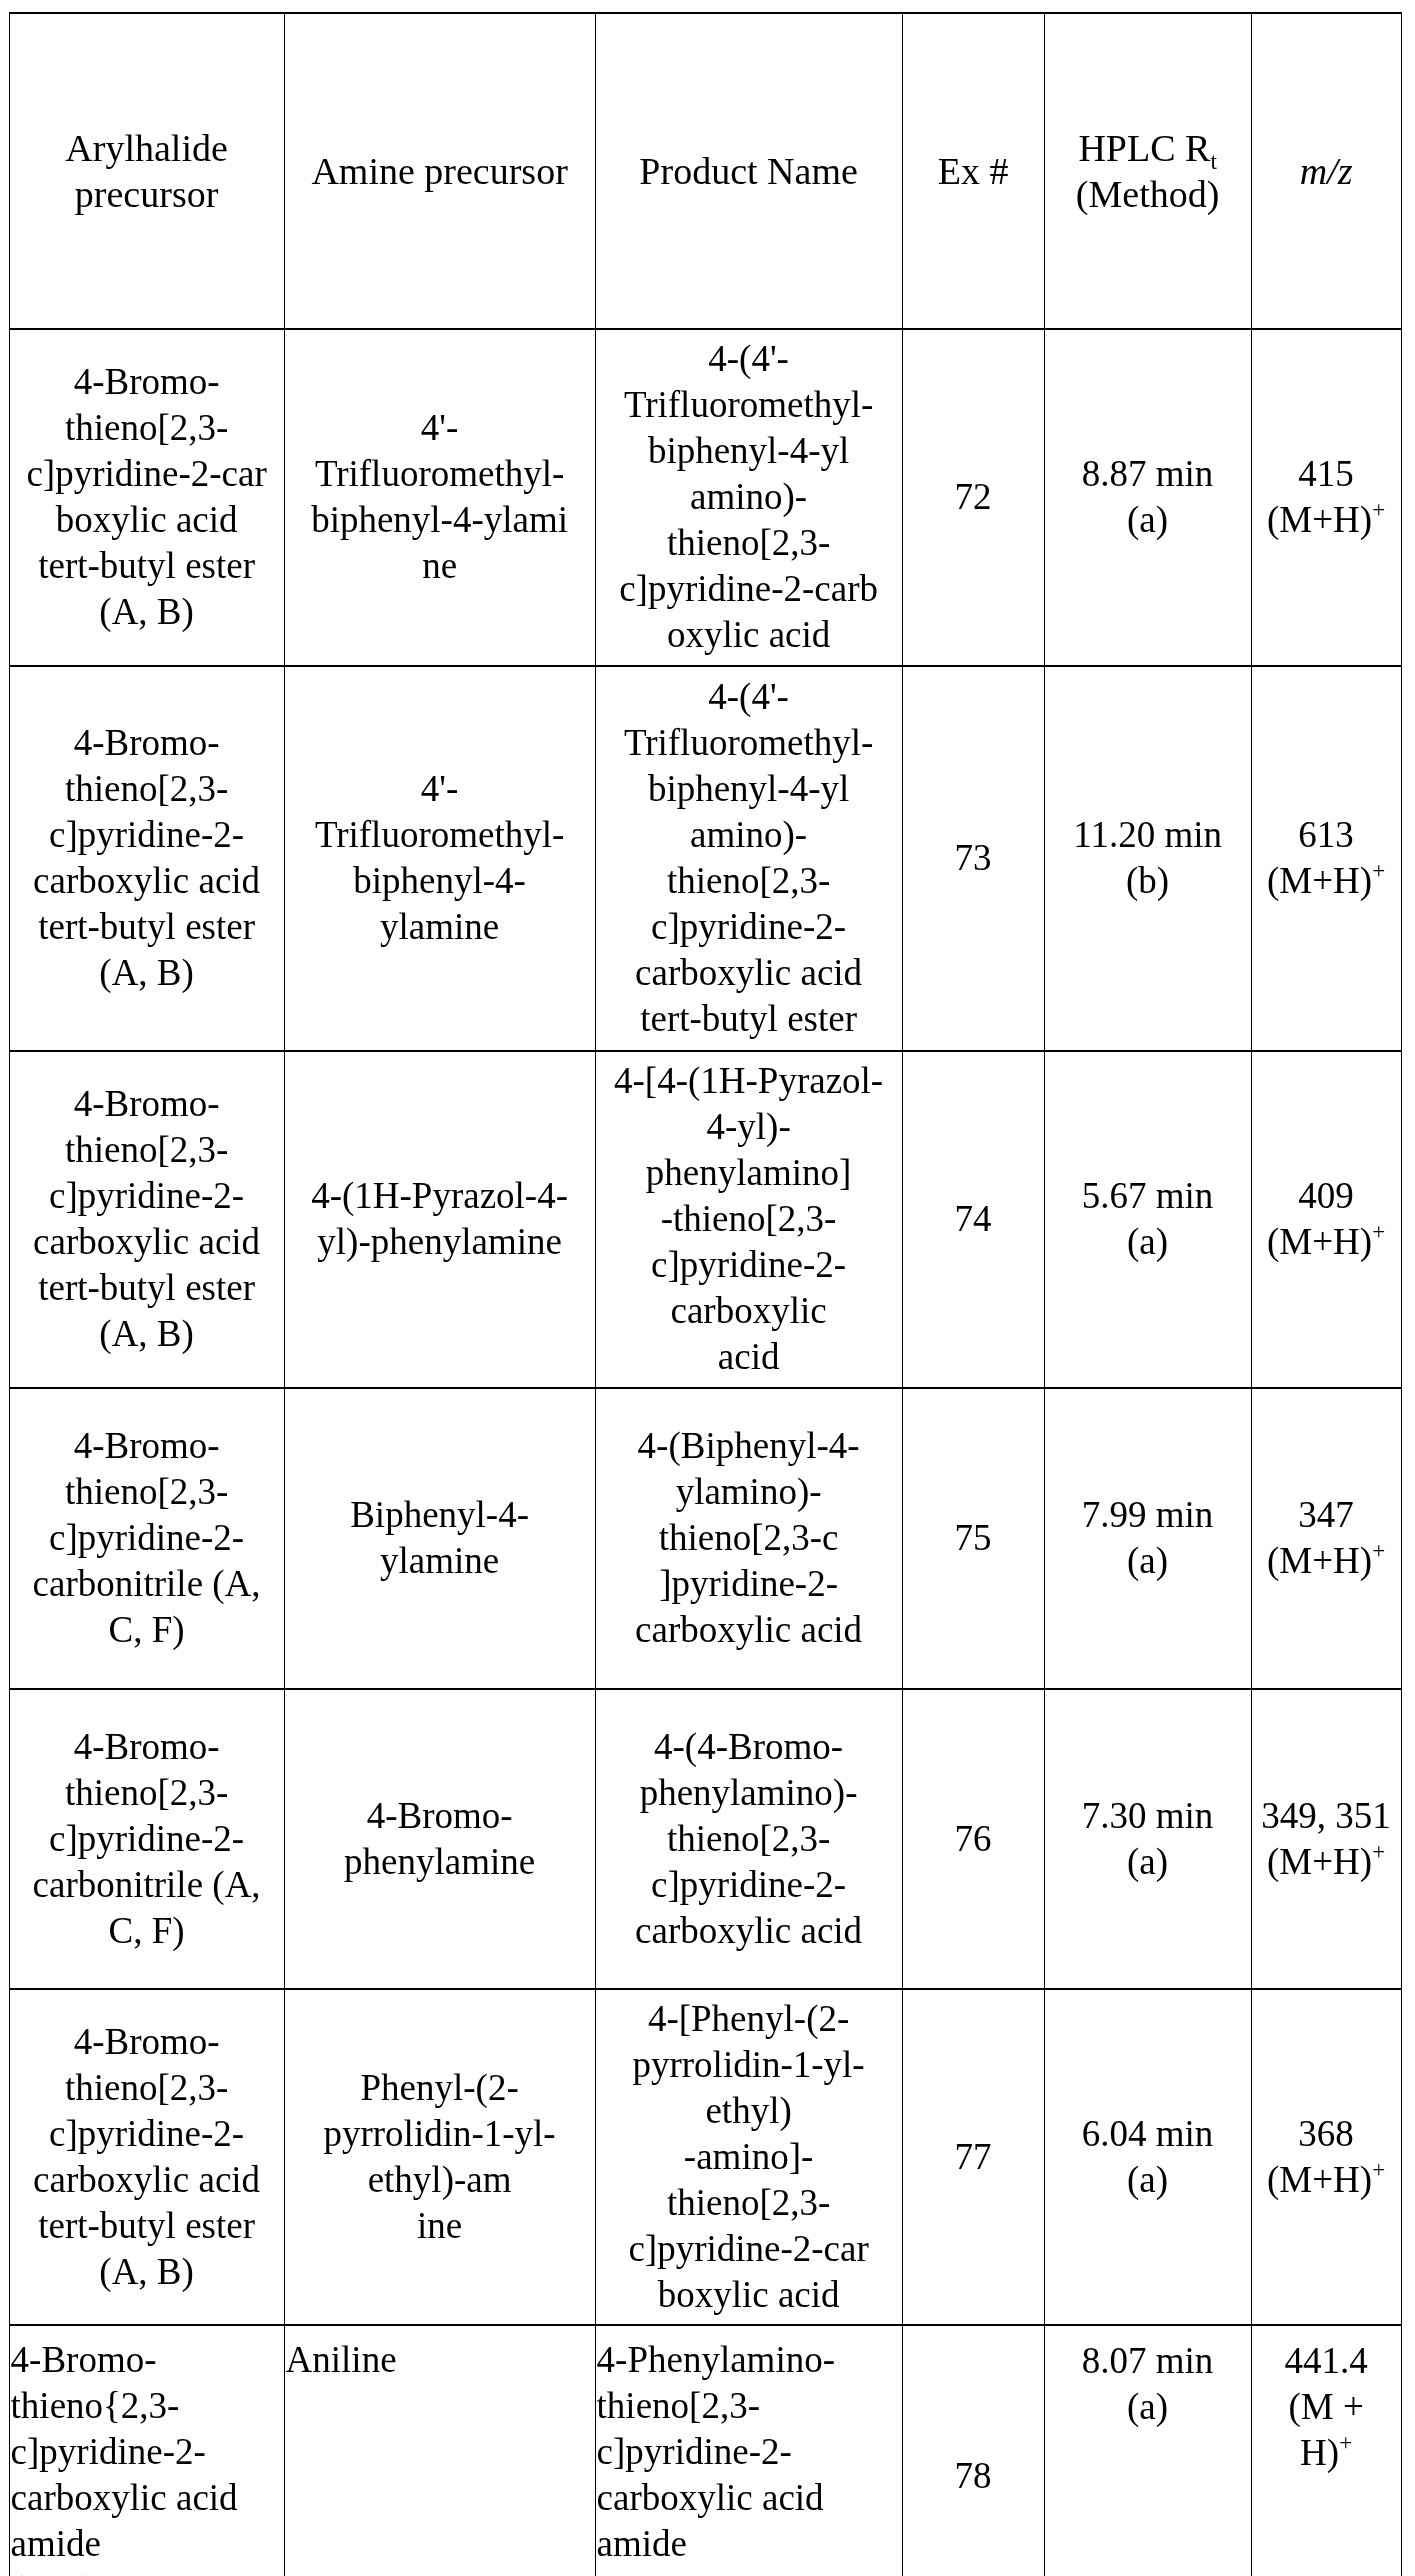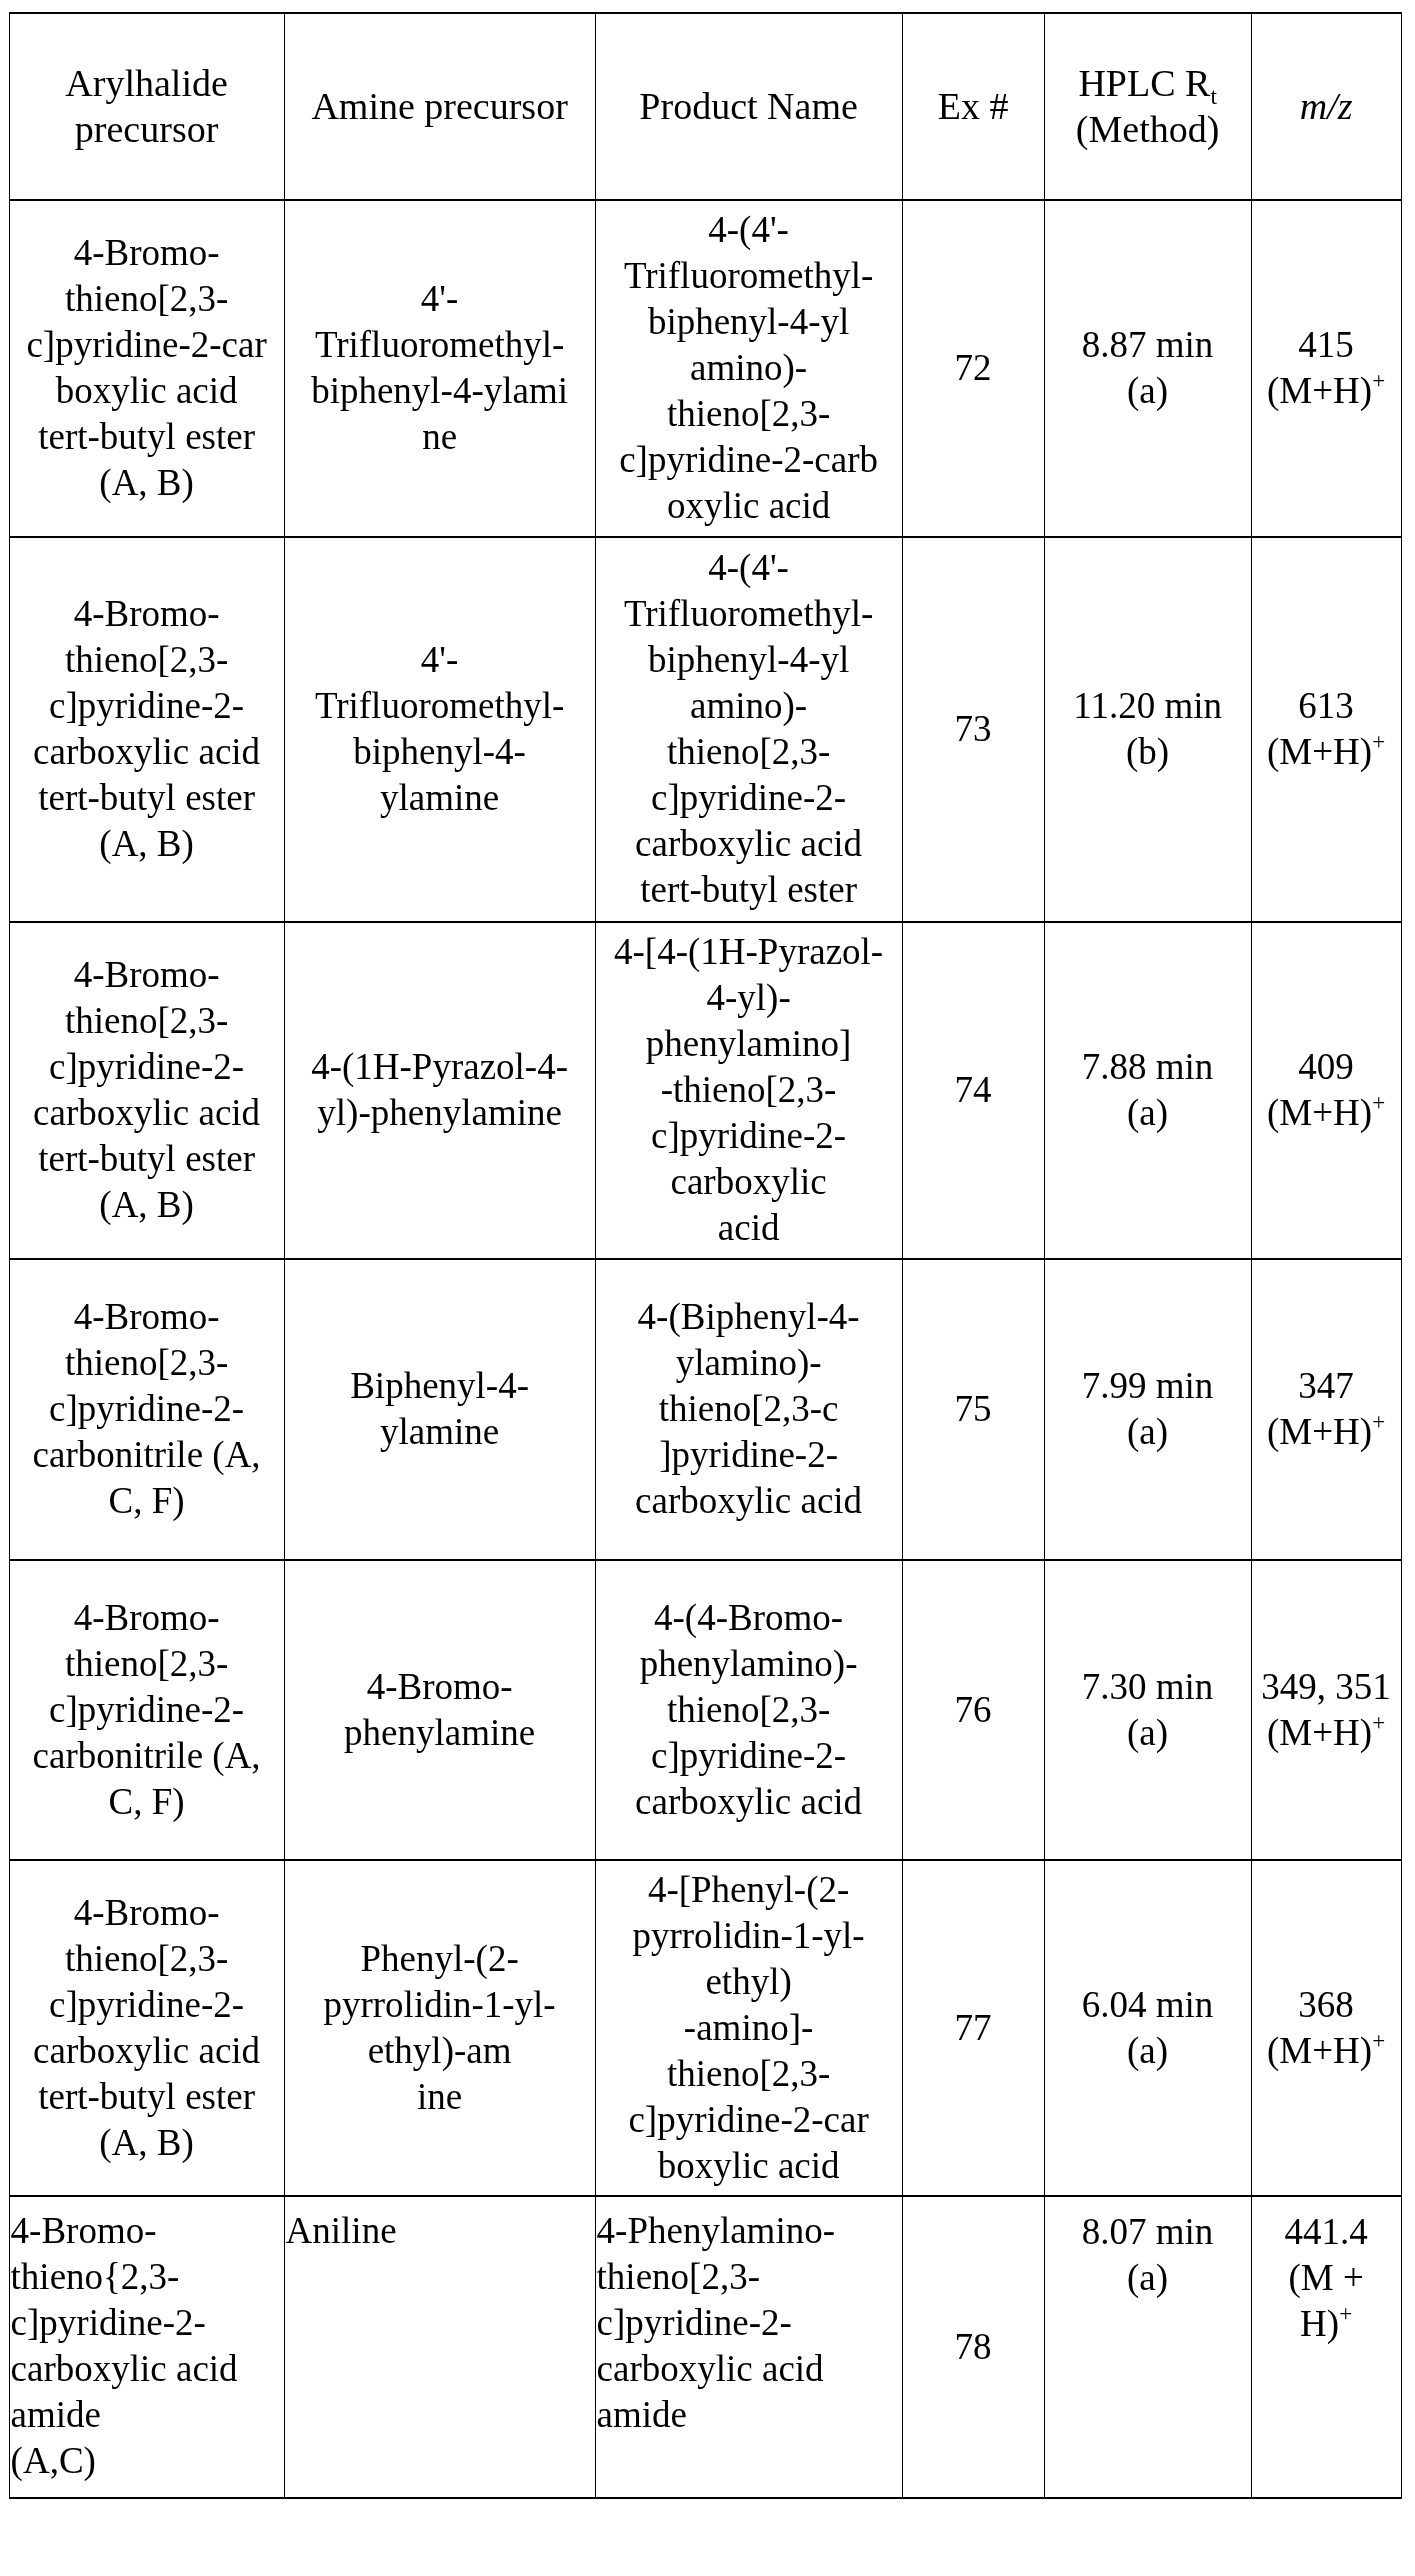--- a/index.html
+++ b/index.html
@@ -31,21 +31,21 @@
 <table class="data-table">
   <colgroup>
     <col style="width:275px">
     <col style="width:311px">
     <col style="width:307px">
     <col style="width:142px">
     <col style="width:207px">
     <col style="width:150px">
   </colgroup>
   <thead>
-    <tr style="height:187px">
+    <tr style="height:316px">
       <th>Arylhalide
 precursor</th>
       <th>Amine precursor</th>
       <th>Product Name</th>
       <th>Ex #</th>
       <th><span>HPLC R</span><sub class="sub">t</sub>
 <span>(Method)</span></th>
       <th class="italic">m/z</th>
     </tr>
   </thead>
@@ -107,21 +107,21 @@
       <td>4-(1H-Pyrazol-4-
 yl)-phenylamine</td>
       <td>4-[4-(1H-Pyrazol-
 4-yl)-
 phenylamino]
 -thieno[2,3-
 c]pyridine-2-
 carboxylic
 acid</td>
       <td>74</td>
-      <td>7.88 min
+      <td>5.67 min
 (a)</td>
       <td><span class="cell-block">409</span><span>(M+H)</span><sup class="sup">+</sup></td>
     </tr>
     <tr style="height:301px">
       <td>4-Bromo-
 thieno[2,3-
 c]pyridine-2-
 carbonitrile (A,
 C, F)</td>
       <td>Biphenyl-4-

